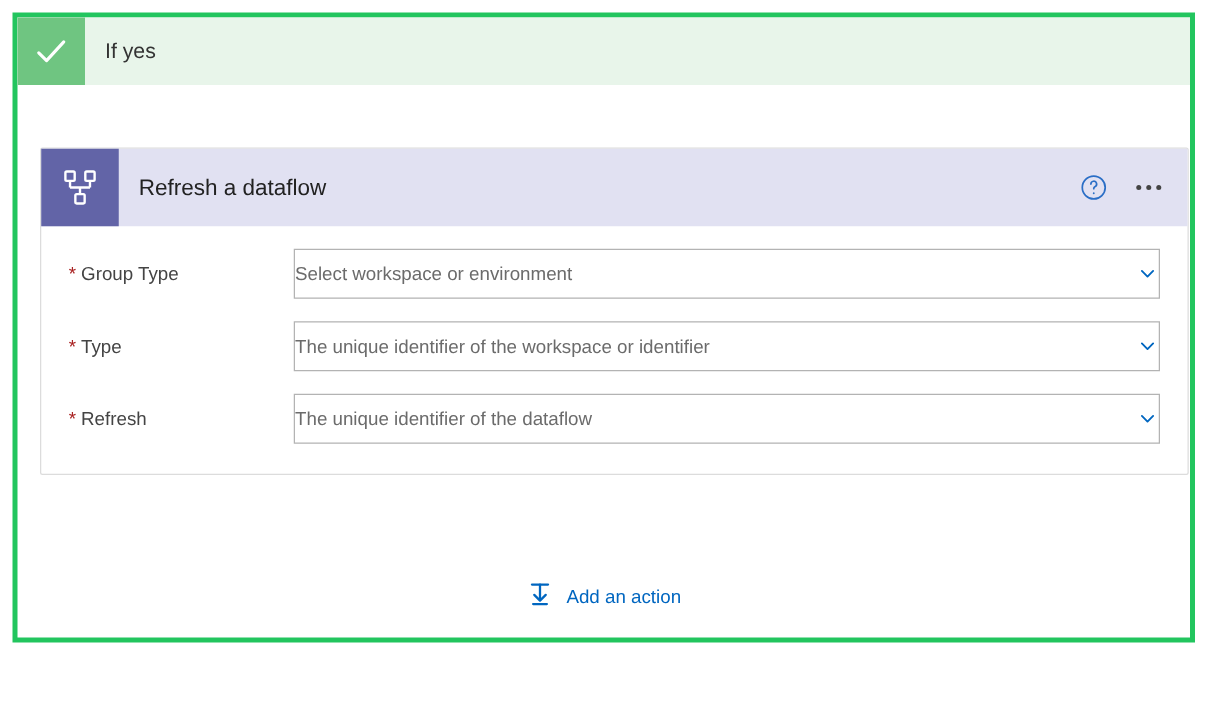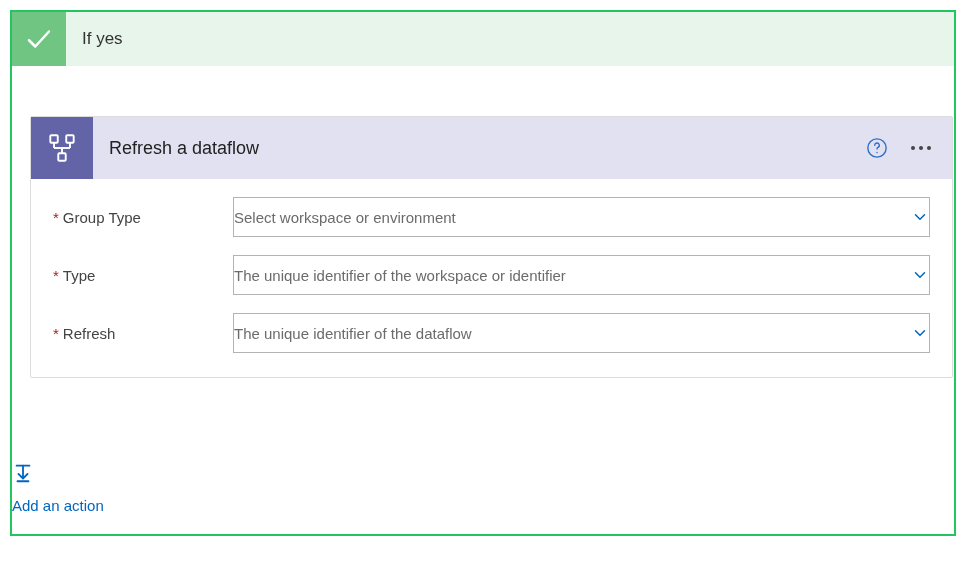--- a/index.html
+++ b/index.html
@@ -8,21 +8,21 @@
       padding: 0;
     }
     body {
       font-family: "Segoe UI", Arial, sans-serif;
       background: #ffffff;
       width: 966px;
       height: 567px;
       position: relative;
     }
     .container {
-      border: 2px solid #22c55e;
+      border: 4px solid #22c55e;
       width: 946px;
       margin: 10px;
       background: #ffffff;
     }
     .header {
       display: flex;
       align-items: center;
       background: #e8f5ea;
       height: 54px;
     }
@@ -131,29 +131,28 @@
     .form-select-text {
       color: #6b6b6b;
       font-size: 15px;
     }
     .chevron {
       display: flex;
       align-items: center;
     }
     .add-action {
       display: flex;
-      align-items: flex-start;
+      align-items: center;
       justify-content: center;
       gap: 10px;
       color: #0066c0;
       font-size: 15px;
       cursor: pointer;
       padding: 12px 0 20px 0;
       margin-top: 72px;
-      flex-direction: column;
     }
   </style>
 </head>
 <body>
 
 <div class="container">
   <div class="header">
     <div class="header-icon">
       <svg width="30" height="30" viewBox="0 0 24 24" fill="none" stroke="#ffffff" stroke-width="2" stroke-linecap="round" stroke-linejoin="round">
         <polyline points="4 13 9 18 20 6"></polyline>

